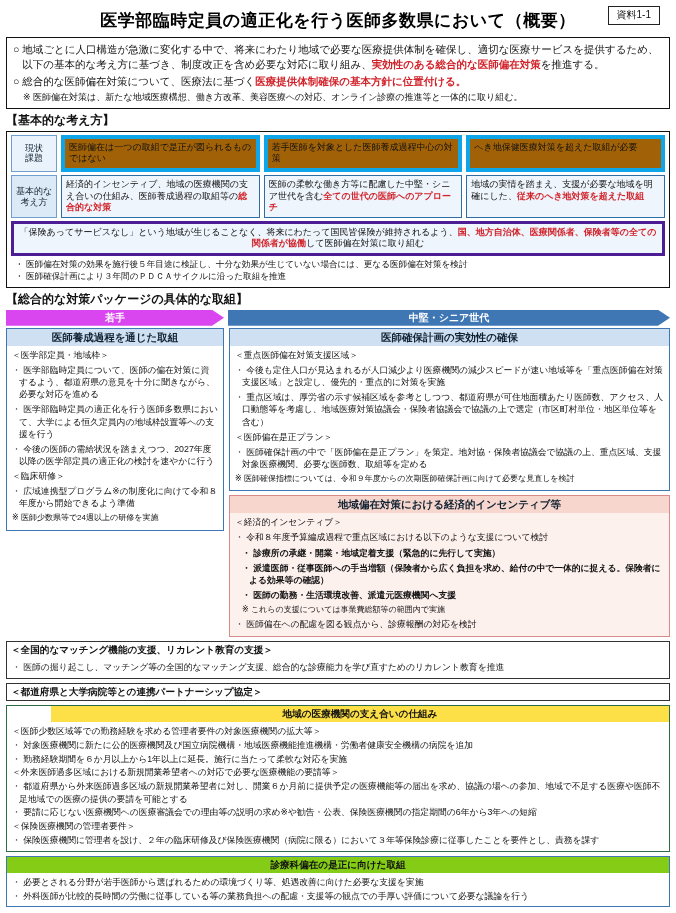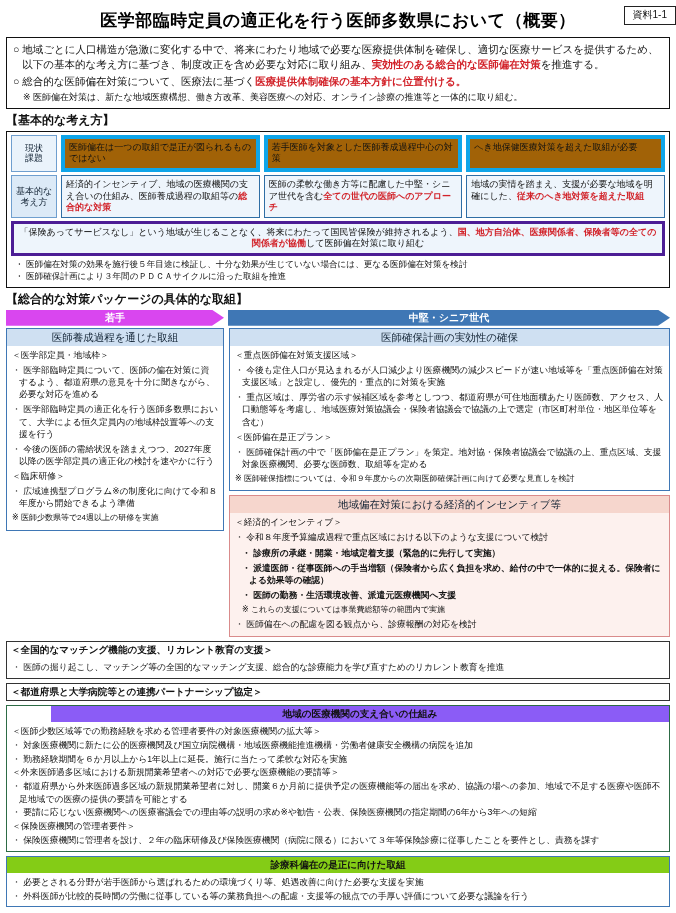--- a/index.html
+++ b/index.html
@@ -10,21 +10,21 @@
     background: #ffffff;
     font-family: "Liberation Sans", "DejaVu Sans", sans-serif;
     color: #111111;
     font-size: 9px;
     line-height: 1.25;
   }
   .page { position: relative; width: 676px; height: 913px; padding: 4px 6px; }
 
   
   .doc-tag {
-    position: absolute; right: 0; top: 6px;
+    position: absolute; right: 16px; top: 6px;
     border: 1px solid #222; padding: 2px 8px;
     font-size: 10px; background: #fff;
   }
   .title {
     text-align: center;
     font-size: 17px;
     font-weight: bold;
     letter-spacing: 0.5px;
     margin: 6px 0 6px 0;
     color: #000;
@@ -104,21 +104,21 @@
   .band-left { flex: 0 0 218px; background: #d946ef; clip-path: polygon(0 0, calc(100% - 12px) 0, 100% 50%, calc(100% - 12px) 100%, 0 100%); }
   .band-right { flex: 1 1 auto; background: #3f77b5; clip-path: polygon(0 0, calc(100% - 12px) 0, 100% 50%, calc(100% - 12px) 100%, 0 100%); }
 
   
   .cols { display: flex; gap: 5px; }
   .col-left { flex: 0 0 218px; }
   .col-right { flex: 1 1 auto; }
 
   .panel { border: 1px solid #333; margin-bottom: 4px; }
   .panel-title {
-    font-weight: normal; font-size: 10.5px; text-align: center;
+    font-weight: bold; font-size: 10.5px; text-align: center;
     padding: 2px 0; color: #123;
   }
   .panel-body { padding: 3px 5px; font-size: 8.8px; line-height: 1.38; }
   .panel-body p { margin: 0 0 3px 0; }
   .t-blue .panel-title { background: #cfe0f2; }
   .t-blue { border-color: #3f77b5; background:#fff; }
   .t-pink { border-color: #d98b8b; background:#fdf1ee; }
   .t-pink .panel-title { background: #f6d6cd; }
   .sub { font-weight: normal; }
   .indent { padding-left: 7px; text-indent: -7px; }
@@ -128,21 +128,21 @@
   
   .fbox { border: 1px solid #333; margin-bottom: 4px; }
   .fbox-head {
     font-weight: bold; font-size: 9.6px; padding: 2px 4px;
   }
   .fbox-body { padding: 3px 5px; font-size: 8.8px; line-height: 1.4; }
   .fbox-body div { margin-bottom: 1.5px; }
   .hdr-plain { background:#fff; }
   .center-head { text-align:center; }
   .bg-blue-lite { background:#84cc16; }
-  .bg-green-lite { background:#8b5cf6;margin-left:44px; }
+  .bg-green-lite { background:#fde047;margin-left:44px; }
   .bdr-green { border-color:#2d6b45; }
   .bdr-blue { border-color:#3f77b5; }
 </style>
 </head>
 <body>
 
 <div class="page">
 
   <div class="doc-tag">資料1-1</div>
   <div class="title">医学部臨時定員の適正化を行う医師多数県において（概要）</div>

